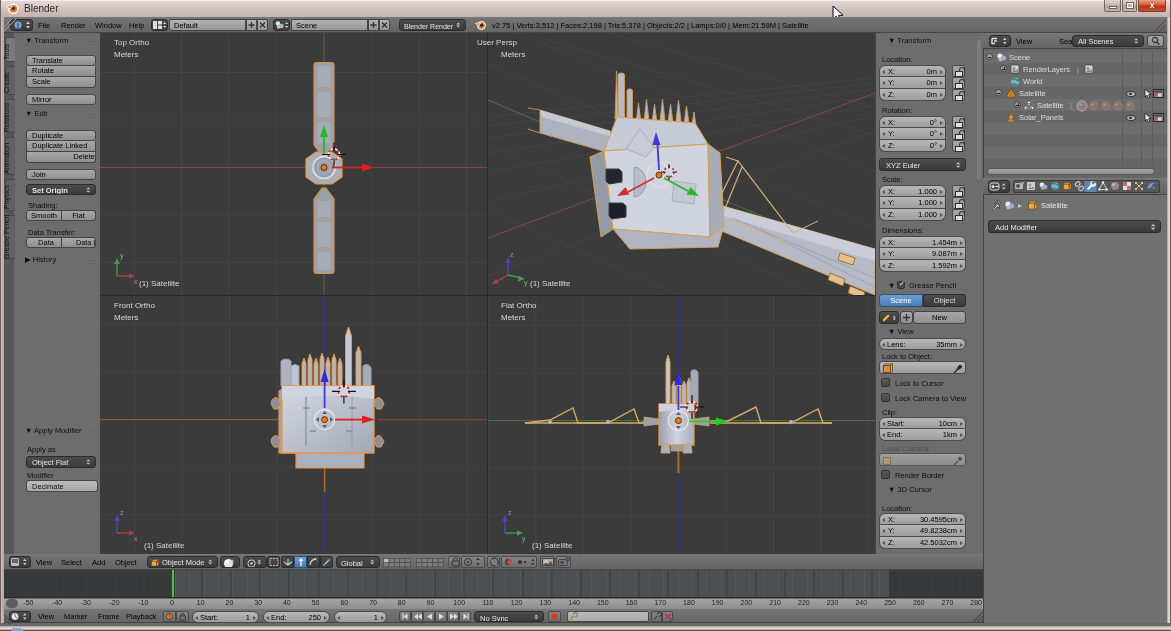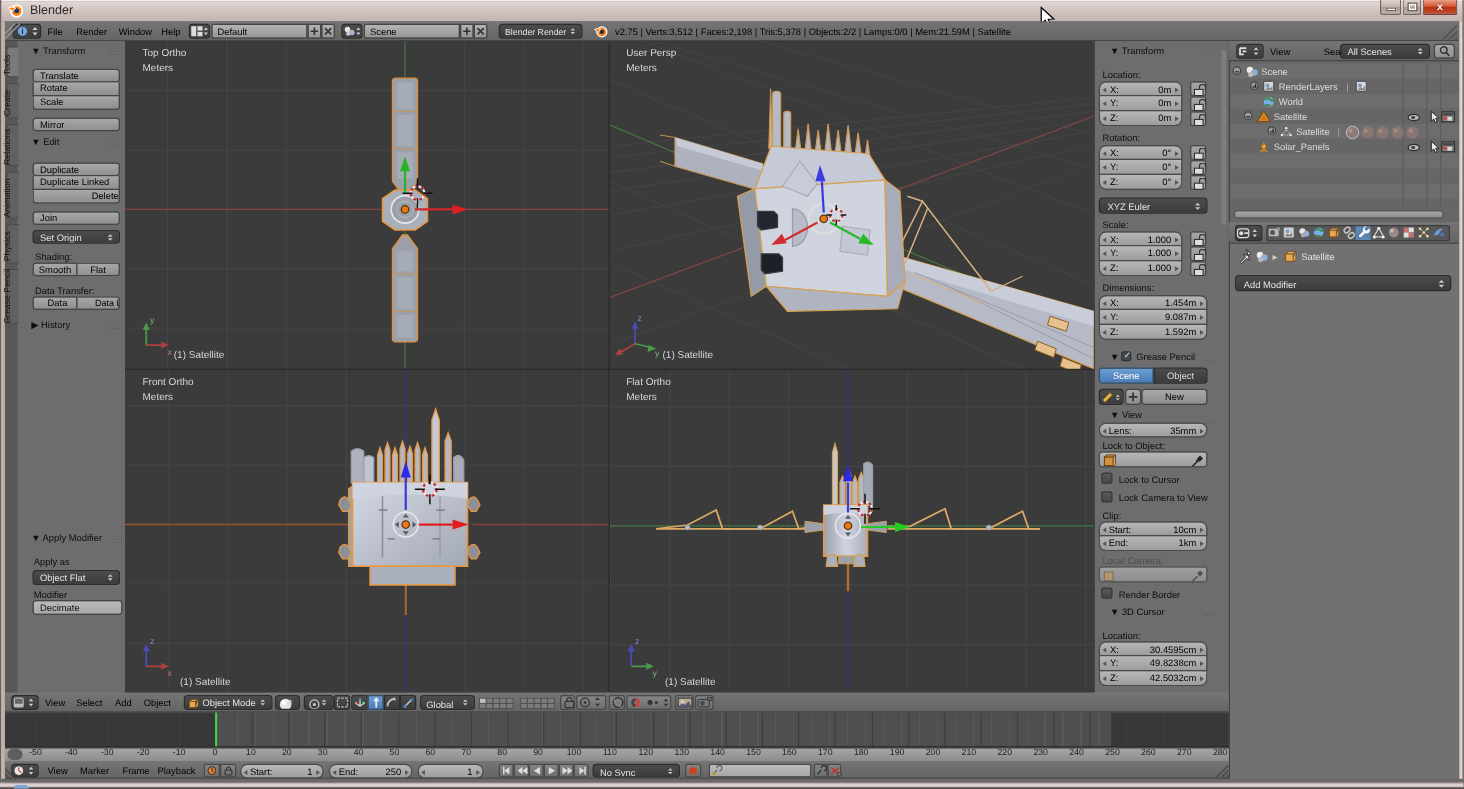--- a/index.html
+++ b/index.html
@@ -150,21 +150,21 @@
 <div class="abs btn" style="left:26px;top:66px;width:70px;height:11px;text-align:left;border-radius:0;border-top:none;"><span style="margin-left:5px;">Rotate</span></div>
 <div class="abs btn" style="left:26px;top:77px;width:70px;height:11px;text-align:left;border-radius:0 0 3px 3px;border-top:none;"><span style="margin-left:5px;">Scale</span></div>
 <div class="abs btn" style="left:26px;top:94px;width:70px;height:11px;text-align:left;"><span style="margin-left:5px;">Mirror</span></div>
 <div class="abs lbl" style="left:25px;top:109px;">▼ Edit</div>
 <div class="abs" style="left:88px;top:112px;color:#555;font-size:7px;">::::</div>
 <div class="abs btn" style="left:26px;top:130px;width:70px;height:11px;text-align:left;"><span style="margin-left:5px;">Duplicate</span></div>
 <div class="abs btn" style="left:26px;top:141px;width:70px;height:11px;text-align:left;border-radius:0;border-top:none;"><span style="margin-left:5px;">Duplicate Linked</span></div>
 <div class="abs btn" style="left:26px;top:152px;width:70px;height:11px;text-align:right;border-radius:0 0 3px 3px;border-top:none;"><span style="margin-left:5px;">Delete</span></div>
 <div class="abs btn" style="left:26px;top:169px;width:70px;height:11px;text-align:left;"><span style="margin-left:5px;">Join</span></div>
 <div class="abs ddark" style="left:26px;top:184px;width:70px;height:11px;">
-    <span style="position:absolute;left:5px;top:0.5px;">Set Origin</span>
+    <span style="position:absolute;left:5px;top:0.5px;font-weight:bold;">Set Origin</span>
     <span class="updn" style="transform:scale(0.65);"></span>
   </div>
 <div class="abs lbl" style="left:28px;top:201px;">Shading:</div>
 <div class="abs btn" style="left:26px;top:210px;width:36px;height:11px;border-radius:3px 0 0 3px;">Smooth</div>
 <div class="abs btn" style="left:62px;top:210px;width:34px;height:11px;border-radius:0 3px 3px 0;border-left:none;">Flat</div>
 <div class="abs lbl" style="left:28px;top:228px;">Data Transfer:</div>
 <div class="abs btn" style="left:26px;top:237px;width:36px;height:11px;border-radius:3px 0 0 3px;text-align:center;"><span style="margin-left:4px;">Data</span></div>
 <div class="abs btn" style="left:62px;top:237px;width:34px;height:11px;border-radius:0 3px 3px 0;border-left:none;text-align:left;font-size:7.2px;"><span style="margin-left:14px;">Data Layo</span></div>
 <div class="abs lbl" style="left:25px;top:255px;">▶ History</div>
 <div class="abs" style="left:88px;top:258px;color:#555;font-size:7px;">::::</div>
@@ -1044,21 +1044,21 @@
   <line x1="0" y1="0" x2="0" y2="-14" stroke="#4a4ab8" stroke-width="1.4"></line>
   <path d="M0,-18 l-2.8,6 h5.6 Z" fill="#4a4ab8"></path>
   <line x1="0" y1="0" x2="-12" y2="7" stroke="#b04040" stroke-width="1.4"></line>
   <path d="M-16,9 l6.5,-0.5 -2.5,-5 Z" fill="#b04040"></path>
   <line x1="0" y1="0" x2="13" y2="3" stroke="#4a9a4a" stroke-width="1.4"></line>
   <path d="M17,4 l-6,-3 -1,5.5 Z" fill="#4a9a4a"></path>
   <text x="2" y="-18" fill="#8a8ae0" font-size="7" font-family="Liberation Sans">z</text>
   <text x="16" y="10" fill="#7ab87a" font-size="7" font-family="Liberation Sans">y</text>
  </g>
 </svg>
-<div class="vplabel" style="left:501px;top:38px;">User Persp</div>
+<div class="vplabel" style="left:477px;top:38px;">User Persp</div>
 <div class="vplabel" style="left:501px;top:50px;">Meters</div>
 <div class="vplabel" style="left:530px;top:279px;">(1) Satellite</div>
 
 <svg class="abs" style="left:100px;top:296px;" width="387" height="258" viewBox="0 0 387 258">
  <defs>
   <linearGradient id="bodg" x1="0" y1="0" x2="1" y2="1">
    <stop offset="0" stop-color="#d4d8e4"></stop>
         <stop offset="1" stop-color="#a2a8b4"></stop>
   </linearGradient>
   <linearGradient id="bodg2" x1="0" y1="0" x2="1" y2="0">

